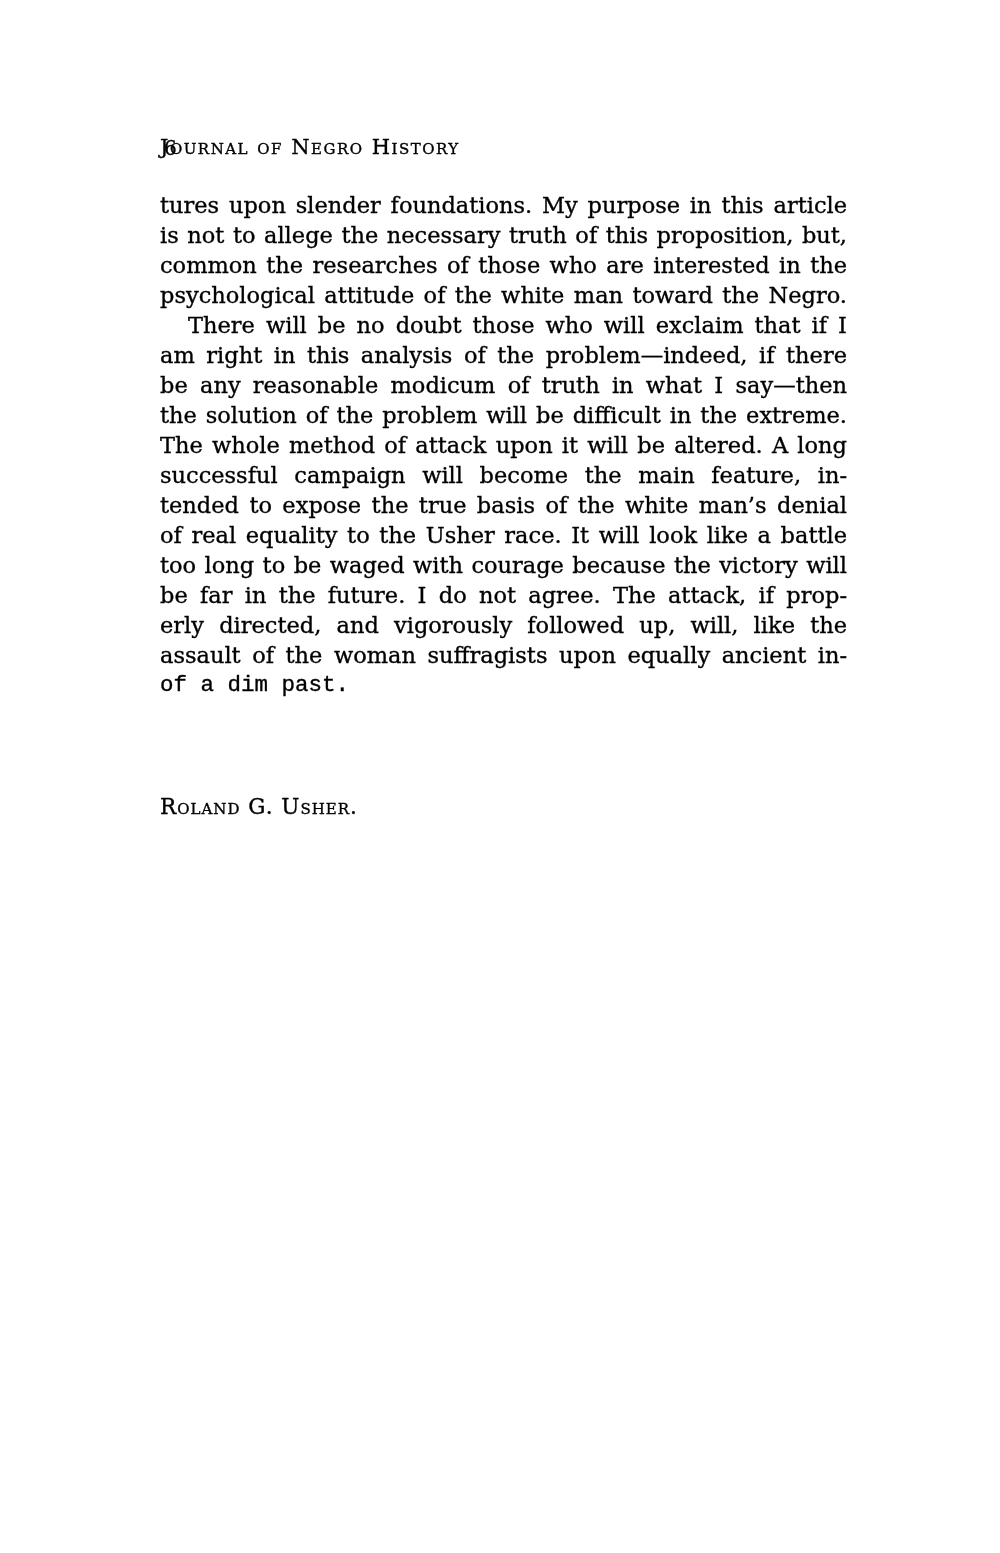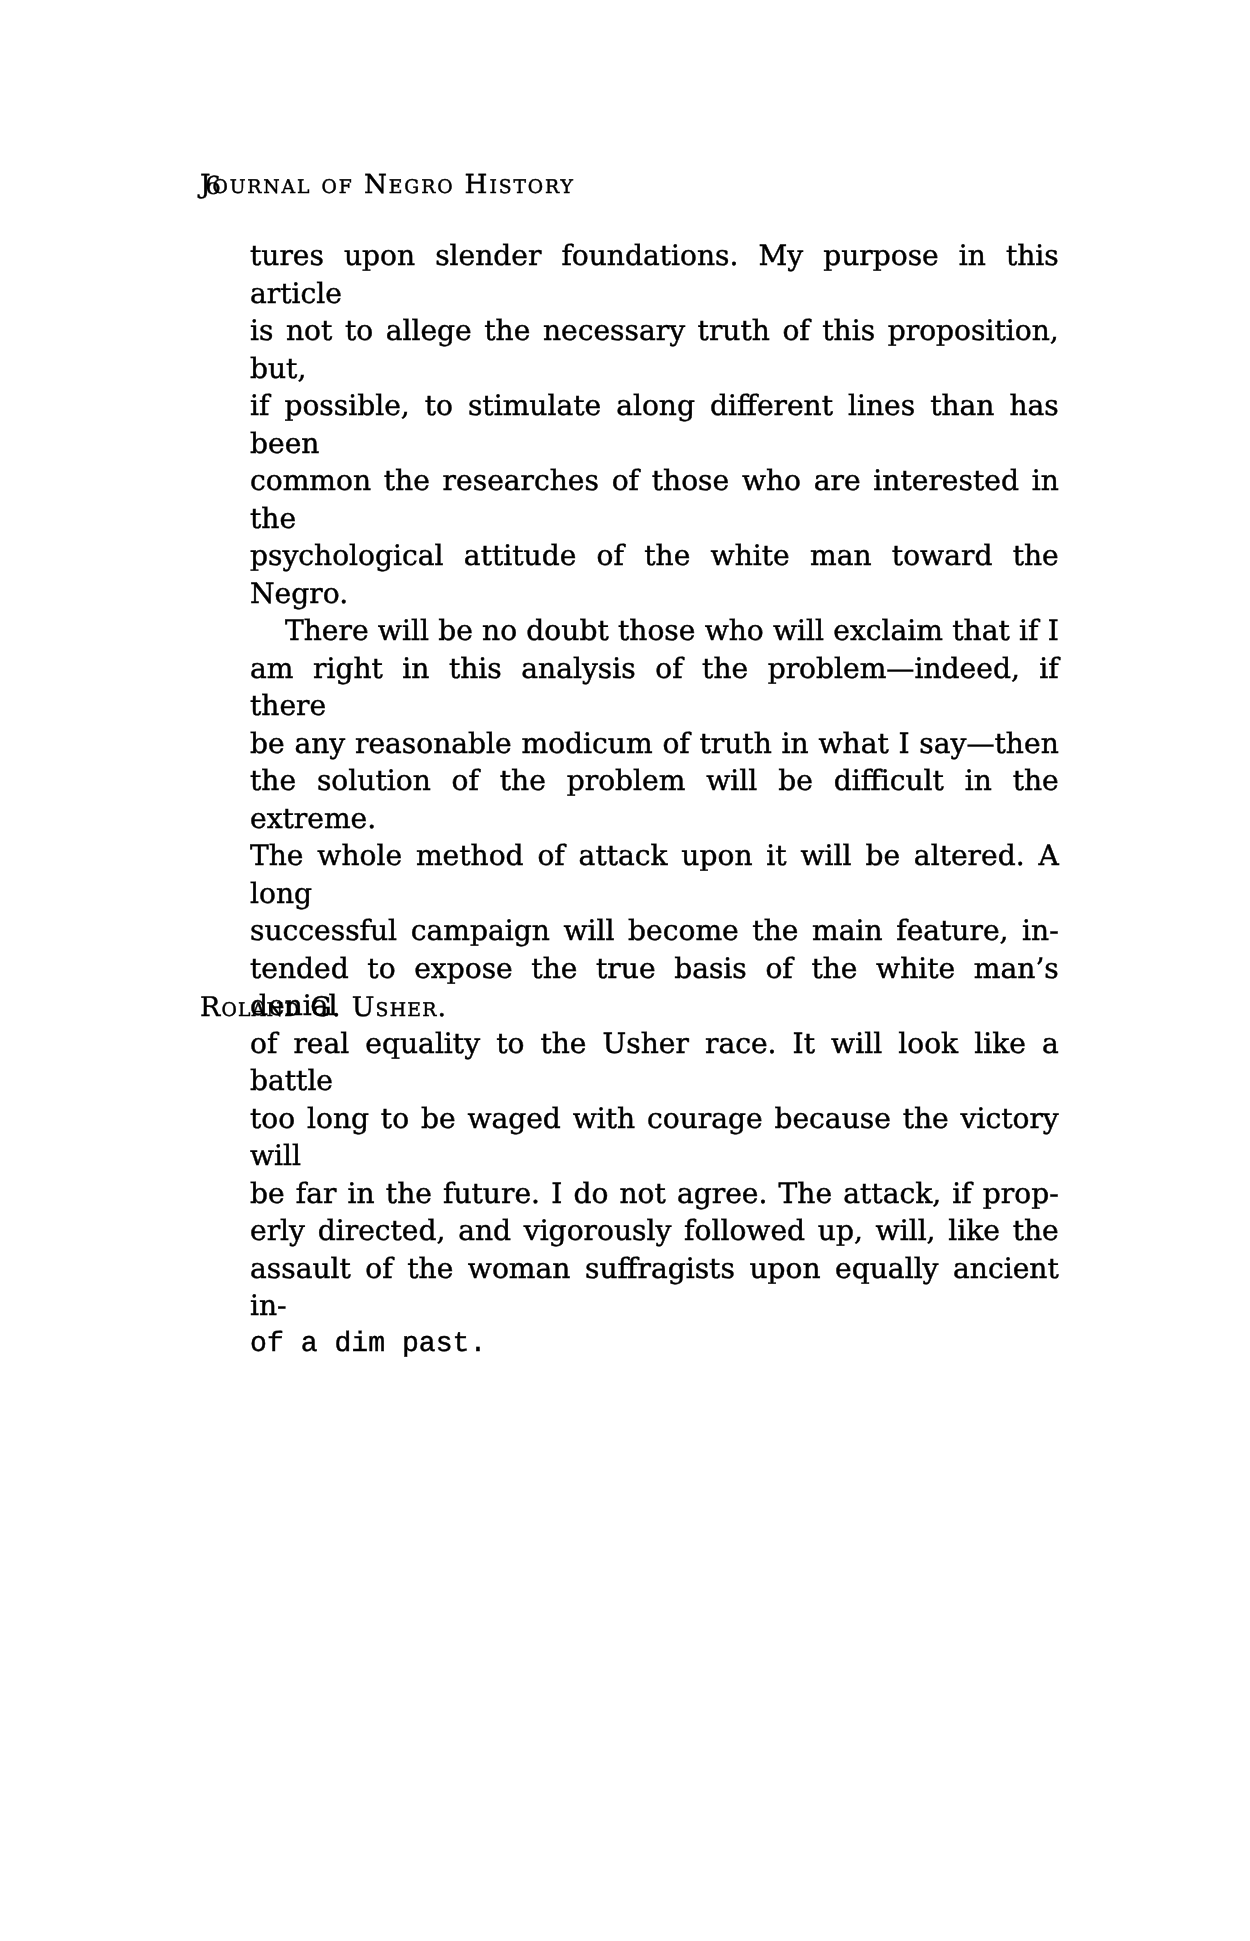--- a/index.html
+++ b/index.html
@@ -45,21 +45,20 @@
     font-size: 22.5px;
     line-height: 30px;
     -webkit-text-stroke: 0.35px currentColor;
   }
   .paragraph {
     margin: 0;
   }
   .line {
     text-align: justify;
     text-align-last: justify;
-    margin-left: 40px;
   }
   .line.indent {
     text-indent: 28px;
   }
   .line.last {
     text-align-last: left;
     font-family: Liberation Mono, monospace;
   }
   .signature {
     position: absolute;
@@ -82,21 +81,20 @@
   <header class="running-head">
     <span class="page-number">6</span>
     <div class="head-title">Journal of Negro History</div>
   </header>
 
   <main class="text-block">
 
   <div class="paragraph">
         <div class="line">tures upon slender foundations. My purpose in this article</div>
         <div class="line">is not to allege the necessary truth of this proposition, but,</div>
-        <div class="line">if possible, to stimulate along different lines than has been</div>
         <div class="line">common the researches of those who are interested in the</div>
         <div class="line">psychological attitude of the white man toward the Negro.</div>
       </div>
       <div class="paragraph">
         <div class="line indent">There will be no doubt those who will exclaim that if I</div>
         <div class="line">am right in this analysis of the problem—indeed, if there</div>
         <div class="line">be any reasonable modicum of truth in what I say—then</div>
         <div class="line">the solution of the problem will be difficult in the extreme.</div>
         <div class="line">The whole method of attack upon it will be altered. A long</div>
         <div class="line">successful campaign will become the main feature, in-</div>

